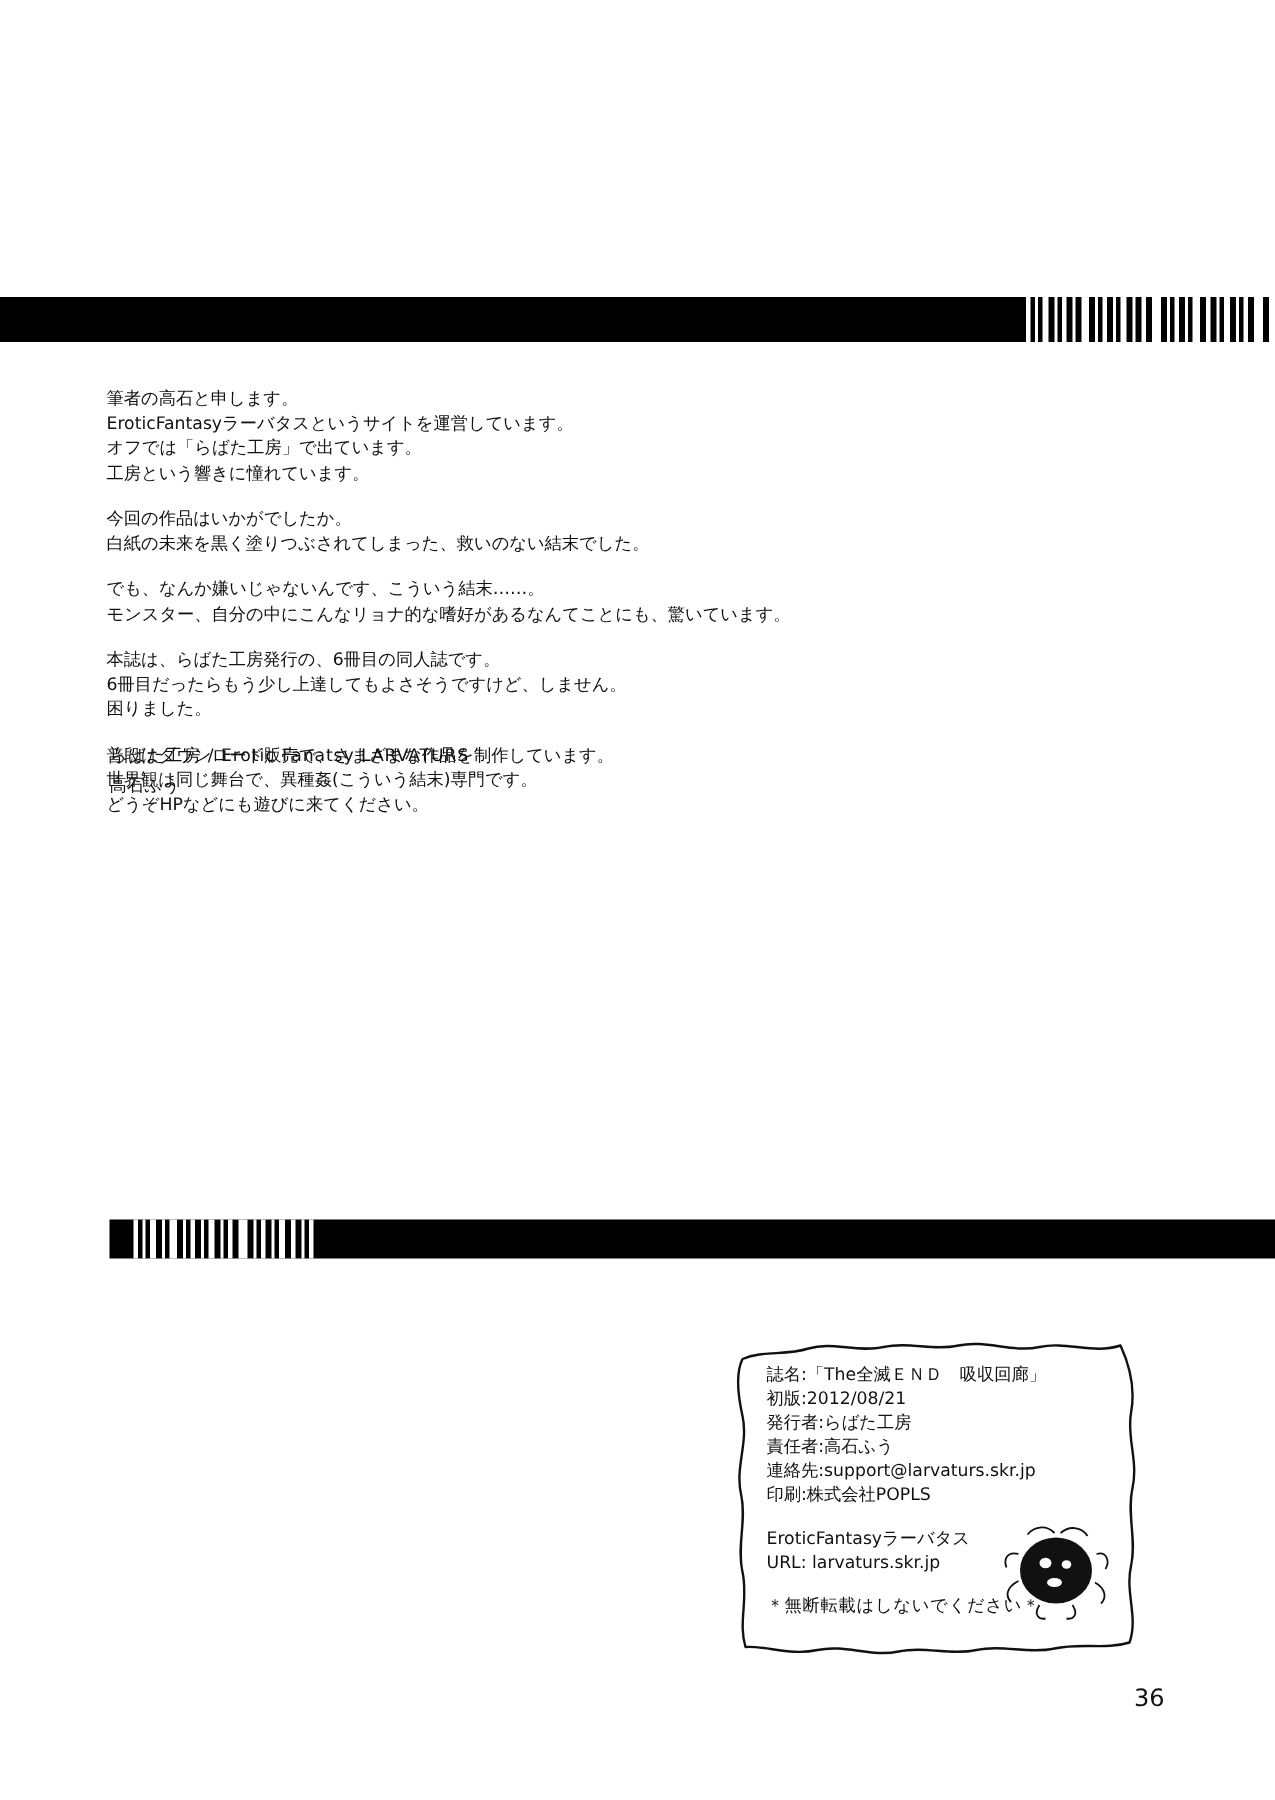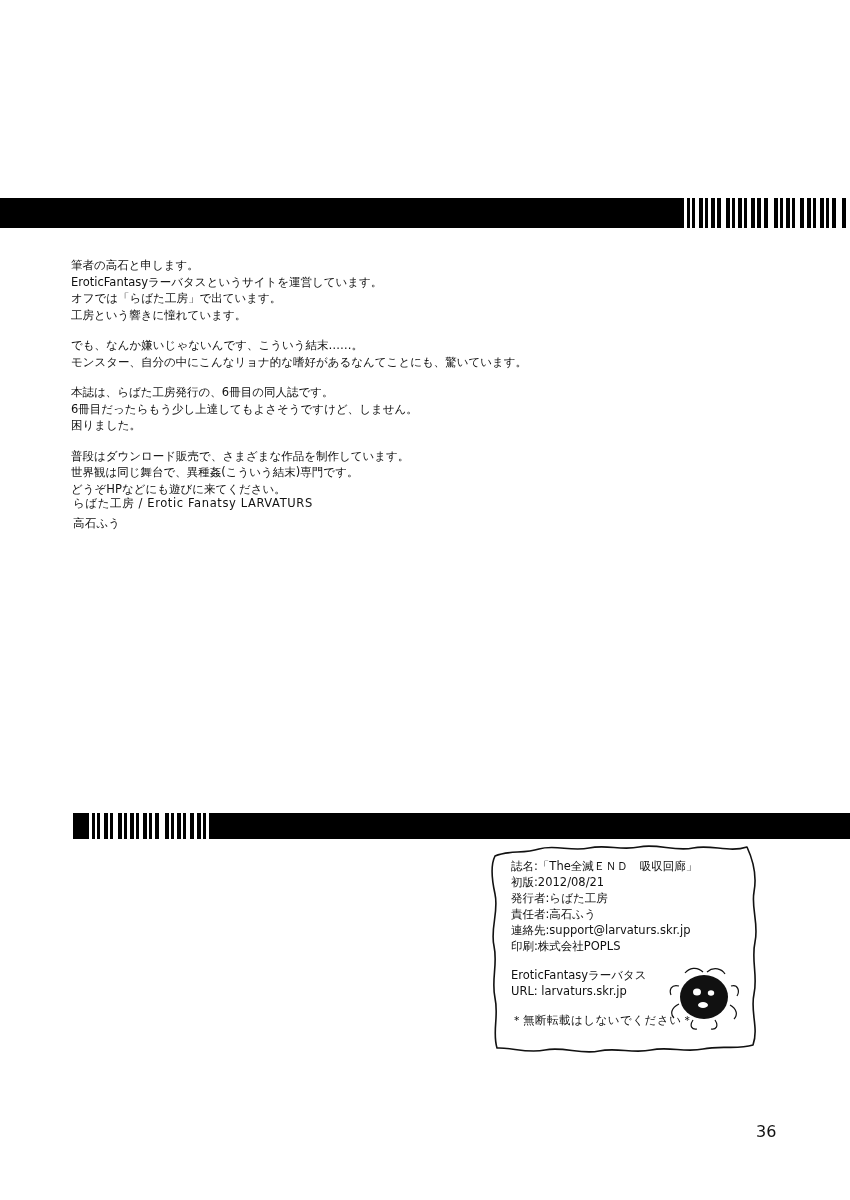--- a/index.html
+++ b/index.html
@@ -129,21 +129,21 @@
     top: 0;
     height: 26px;
     background: #ffffff;
     display: block;
   }
 
   
   .colophon-box {
     position: absolute;
     left: 489px;
-    top: 842px;
+    top: 892px;
     width: 276px;
     height: 212px;
   }
   .colophon-box svg {
     position: absolute;
     left: 0; top: 0;
   }
   .colophon-content {
     position: absolute;
     left: 22px;
@@ -230,20 +230,22 @@
     <i style="left:145px;width:3px;"></i>
     <i style="left:152px;width:6px;"></i>
     <i style="left:162px;width:4px;"></i>
   </div>
 
   <div class="afterword-body">
     <p style="white-space:pre-line">筆者の高石と申します。
 EroticFantasyラーバタスというサイトを運営しています。
 オフでは「らばた工房」で出ています。
 工房という響きに憧れています。</p>
+    <p style="white-space:pre-line">今回の作品はいかがでしたか。
+白紙の未来を黒く塗りつぶされてしまった、救いのない結末でした。</p>
     <p style="white-space:pre-line">でも、なんか嫌いじゃないんです、こういう結末……。
 モンスター、自分の中にこんなリョナ的な嗜好があるなんてことにも、驚いています。</p>
     <p style="white-space:pre-line">本誌は、らばた工房発行の、6冊目の同人誌です。
 6冊目だったらもう少し上達してもよさそうですけど、しません。
 困りました。</p>
     <p class="tight" style="white-space:pre-line">普段はダウンロード販売で、さまざまな作品を制作しています。
 世界観は同じ舞台で、異種姦(こういう結末)専門です。
 どうぞHPなどにも遊びに来てください。</p>
   </div>
 

